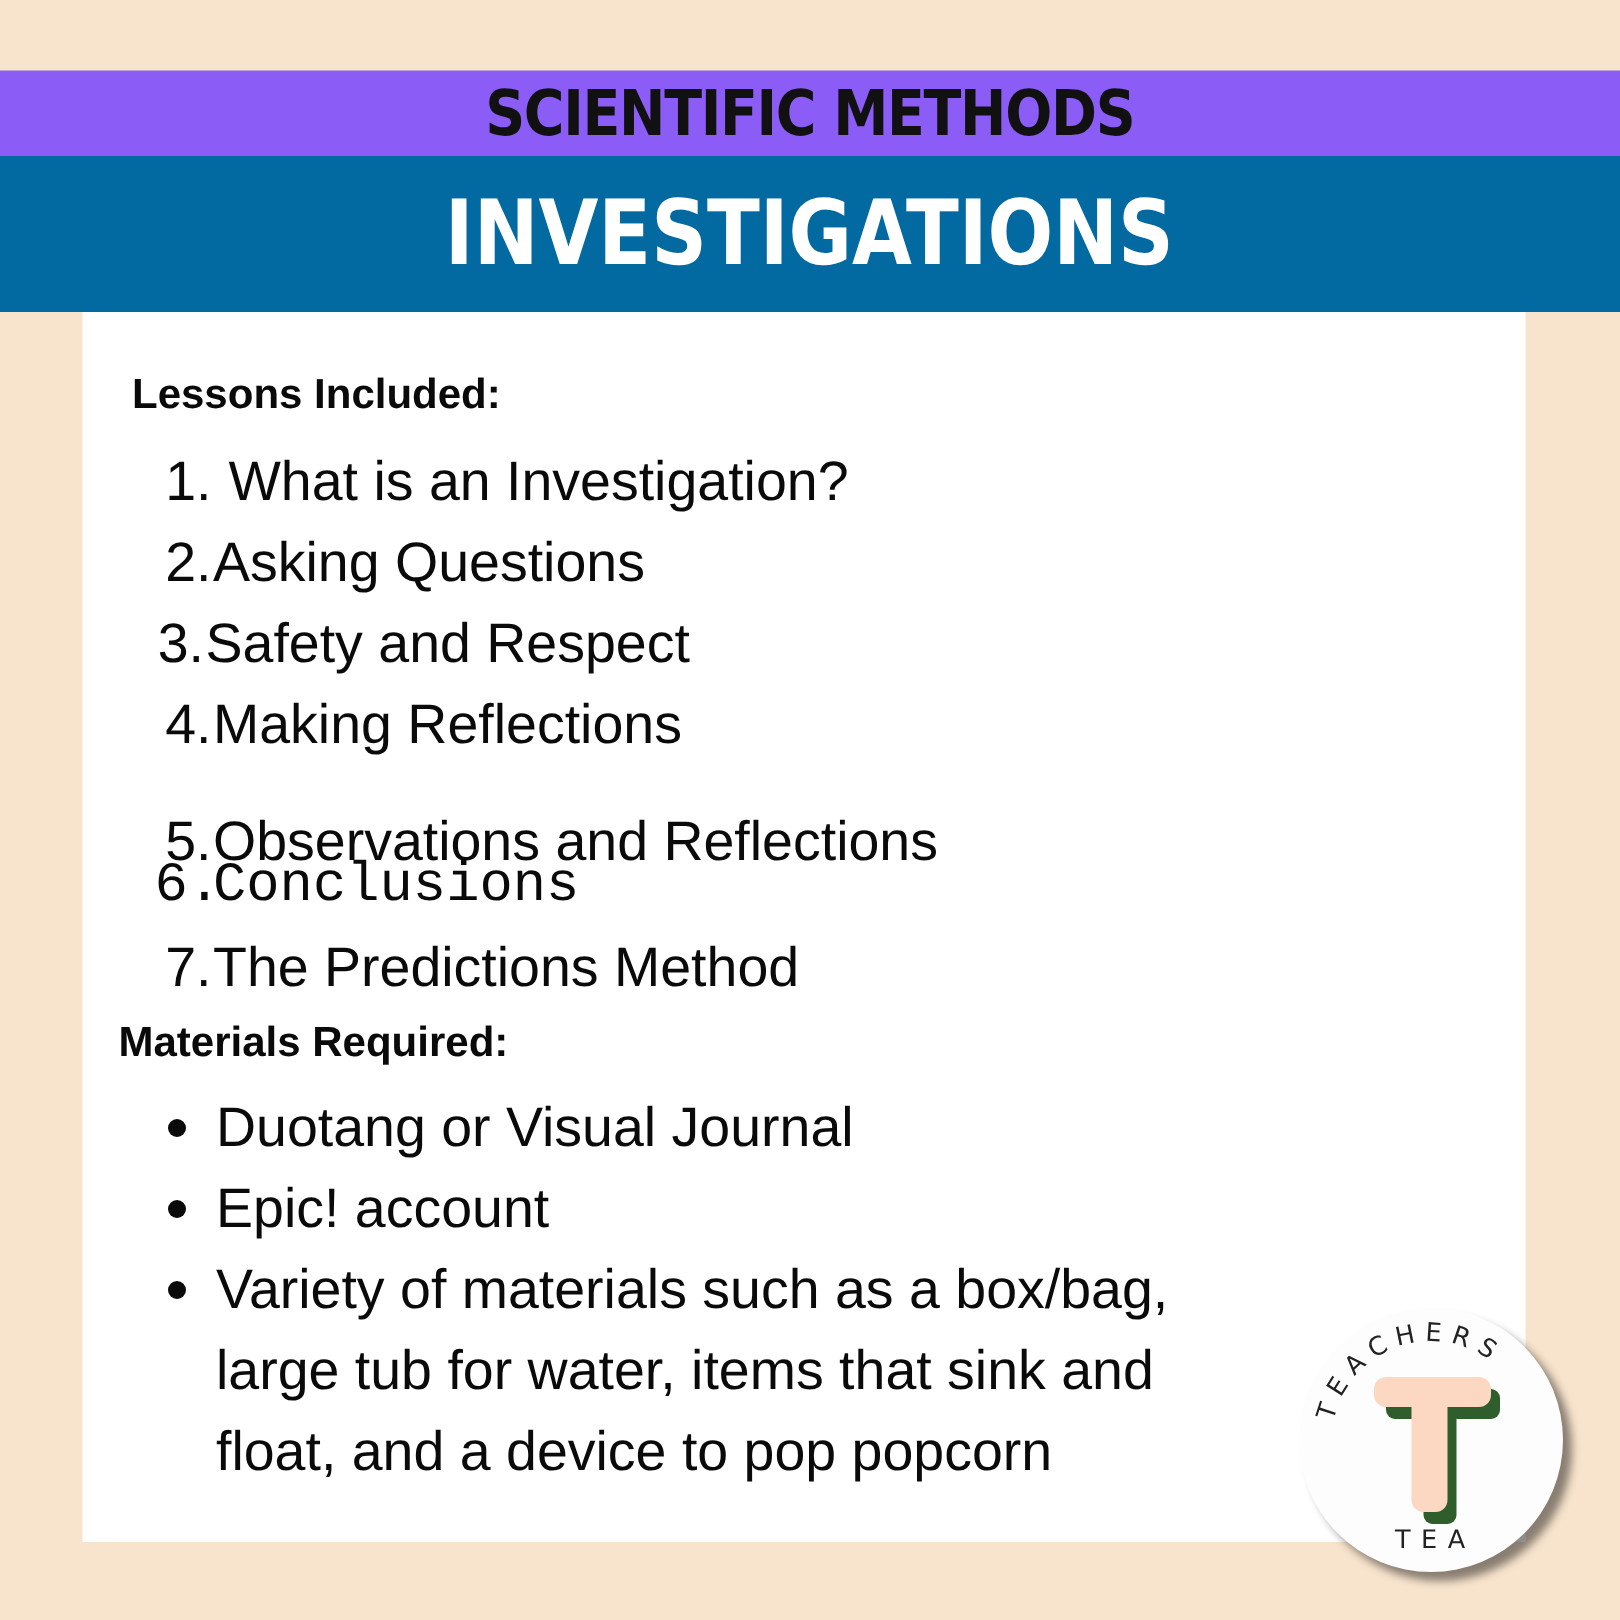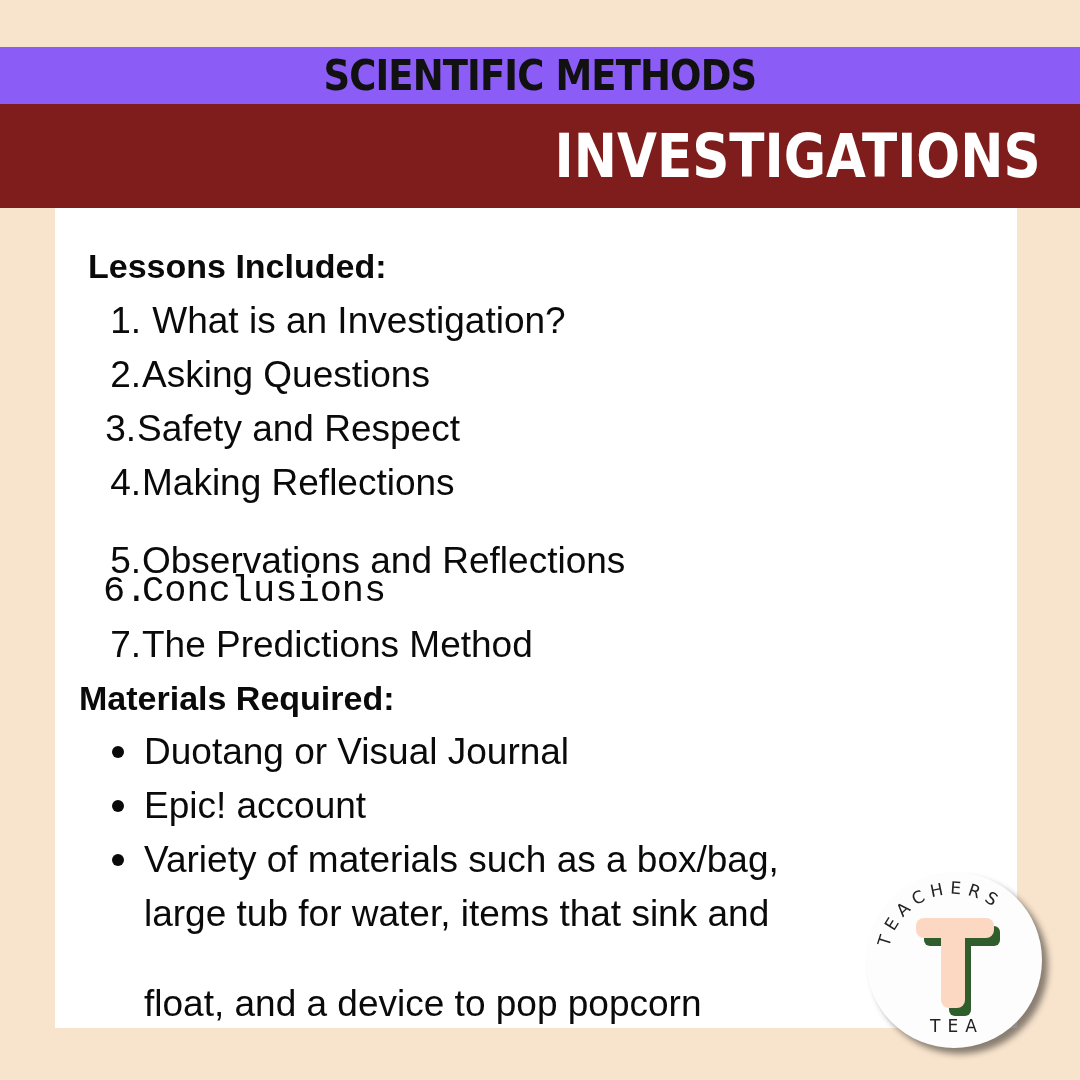--- a/index.html
+++ b/index.html
@@ -1,22 +1,22 @@
 <!DOCTYPE html>
 <html><head>
 <meta charset="utf-8">
 <style>
   html,body{margin:0;padding:0;}
   body{width:1080px;height:1080px;background:#f8e4cd;position:relative;overflow:hidden;font-family:"Liberation Sans","DejaVu Sans",sans-serif;color:#0a0a0a;}
   .band-purple{position:absolute;left:0;top:47px;width:1080px;height:57px;background:#8b5cf6;display:flex;align-items:center;justify-content:center;}
   .band-purple span{font-family:"DejaVu Sans",sans-serif;font-weight:bold;font-size:42px;letter-spacing:-1px;color:#111;transform:scaleX(0.88);display:inline-block;}
-  .band-black{position:absolute;left:0;top:104px;width:1080px;height:104px;background:#7f1d1d;display:flex;align-items:center;justify-content:flex-end;}
+  .band-black{position:absolute;left:0;top:104px;width:1080px;height:104px;background:#0369a1;display:flex;align-items:center;justify-content:center;}
   .band-black span{font-family:"DejaVu Sans",sans-serif;font-weight:bold;font-size:60px;color:#fff;transform:scaleX(0.86);display:inline-block;letter-spacing:0px;}
   .panel{position:absolute;left:55px;top:208px;width:962px;height:820px;background:#fff;}
-  .heading{position:absolute;font-weight:bold;font-size:34px;}
+  .heading{position:absolute;font-weight:bold;font-size:28px;}
   .li{position:absolute;font-size:37px;white-space:nowrap;}
   .li .num{display:inline-block;width:38px;text-align:right;margin-right:1px;}
   .bul{position:absolute;font-size:37px;}
   .dot{position:absolute;width:12px;height:12px;border-radius:50%;background:#0a0a0a;}
   .logo{position:absolute;left:866px;top:872px;width:176px;height:176px;border-radius:50%;background:#fdfdfd;box-shadow:6px 6px 6px rgba(0,0,0,0.45);}
 </style>
 </head>
 <body>
 
 <div class="band-purple">
@@ -42,21 +42,21 @@
 
 <div class="dot" style="left:112px;top:746px;"></div>
 <div class="bul" style="left:144px;top:731px;">Duotang or Visual Journal</div>
 
 <div class="dot" style="left:112px;top:800px;"></div>
 <div class="bul" style="left:144px;top:785px;">Epic! account</div>
 
 <div class="dot" style="left:112px;top:854px;"></div>
 <div class="bul" style="left:144px;top:839px;">Variety of materials such as a box/bag,</div>
 <div class="bul" style="left:144px;top:893px;">large tub for water, items that sink and</div>
-<div class="bul" style="left:144px;top:947px;margin-top:36px;">float, and a device to pop popcorn</div>
+<div class="bul" style="left:144px;top:947px;">float, and a device to pop popcorn</div>
 
 <div class="logo">
   <svg width="176" height="176" viewBox="0 0 176 176">
     <defs>
       <path id="arcTop" d="M 22 88 A 66 66 0 0 1 154 88"></path>
       <path id="arcBot" d="M 40 128 A 60 60 0 0 0 136 128"></path>
     </defs>
     <rect x="58" y="54" width="76" height="20" rx="6" fill="#2f5e2c"></rect>
     <rect x="83" y="60" width="22" height="84" rx="6" fill="#2f5e2c"></rect>
     <rect x="50" y="46" width="78" height="20" rx="8" fill="#fcd8c2"></rect>

